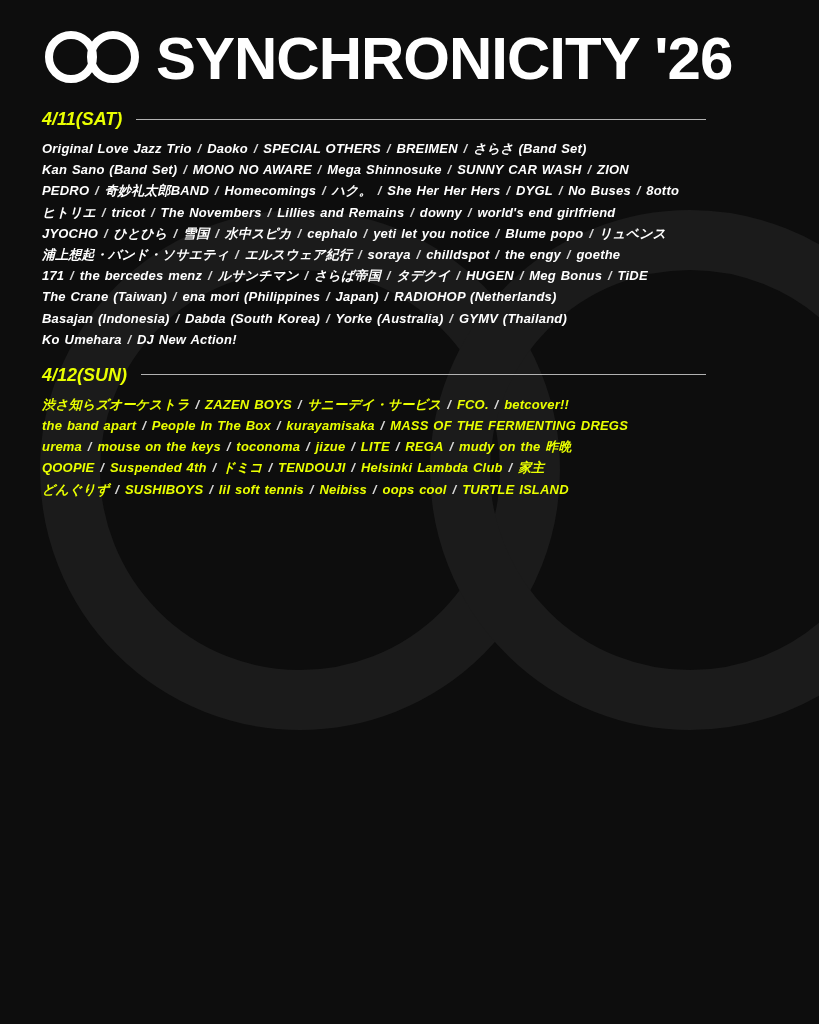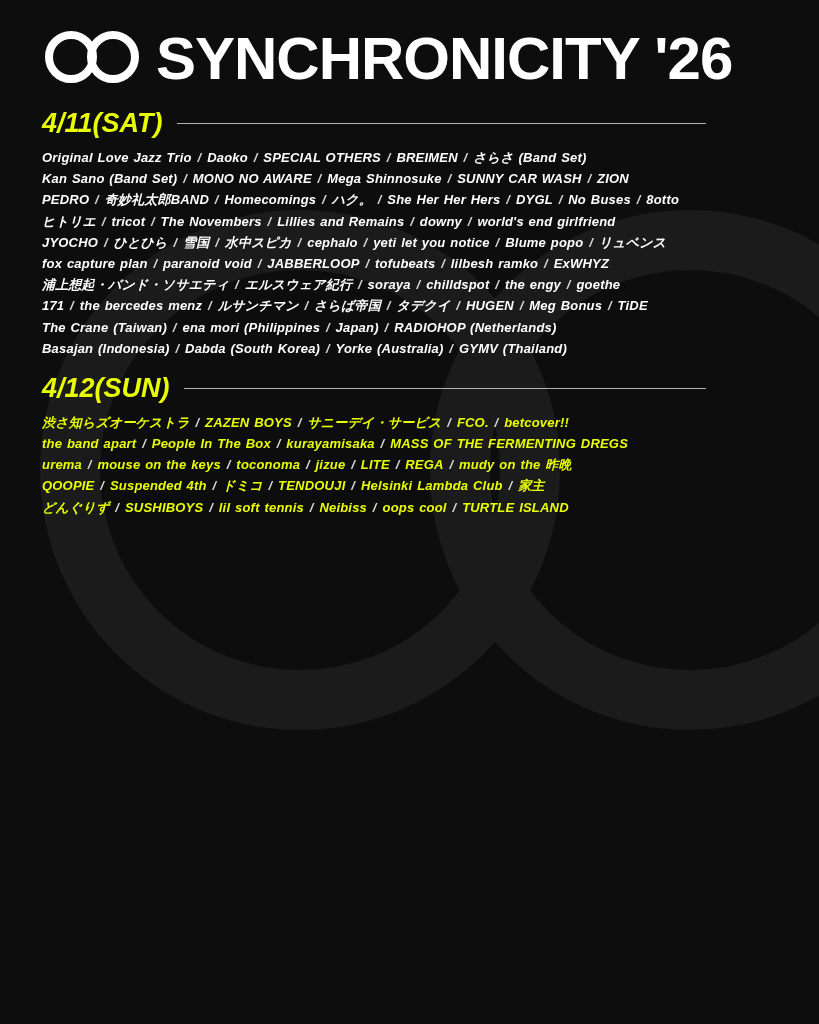--- a/index.html
+++ b/index.html
@@ -24,21 +24,21 @@
   .logo-text{
     font-weight:bold;font-size:60px;letter-spacing:-1px;line-height:1;
     white-space:nowrap;
     font-family:"Liberation Sans","DejaVu Sans",sans-serif;
   }
 
   
   .day-block{padding:0 20px;}
   .day-head{display:flex;align-items:center;gap:14px;margin-top:16px;margin-bottom:10px;}
   .day-label{
-    color:#e9ff00;font-weight:bold;font-style:italic;font-size:27px;line-height:1;
+    color:#e9ff00;font-weight:bold;font-style:italic;font-size:18px;line-height:1;
     white-space:nowrap;letter-spacing:0px;
   }
   .day-rule{flex:1 1 auto;height:1px;background:#cfcfcf;opacity:.85;}
 
   .lineup{
     font-style:italic;font-weight:bold;
     font-size:13px;line-height:1.63;
     letter-spacing:.2px;
     word-spacing:1px;
   }
@@ -76,25 +76,25 @@
     <div class="day-head">
       <span class="day-label">4/11(SAT)</span>
       <span class="day-rule"></span>
     </div>
     <div class="lineup" id="day1-lineup">
         <div><span>Original Love Jazz Trio</span><span class="sep"> / </span><span>Daoko</span><span class="sep"> / </span><span>SPECIAL OTHERS</span><span class="sep"> / </span><span>BREIMEN</span><span class="sep"> / </span><span>さらさ (Band Set)</span></div>
         <div><span>Kan Sano (Band Set)</span><span class="sep"> / </span><span>MONO NO AWARE</span><span class="sep"> / </span><span>Mega Shinnosuke</span><span class="sep"> / </span><span>SUNNY CAR WASH</span><span class="sep"> / </span><span>ZION</span></div>
         <div><span>PEDRO</span><span class="sep"> / </span><span>奇妙礼太郎BAND</span><span class="sep"> / </span><span>Homecomings</span><span class="sep"> / </span><span>ハク。</span><span class="sep"> / </span><span>She Her Her Hers</span><span class="sep"> / </span><span>DYGL</span><span class="sep"> / </span><span>No Buses</span><span class="sep"> / </span><span>8otto</span></div>
         <div><span>ヒトリエ</span><span class="sep"> / </span><span>tricot</span><span class="sep"> / </span><span>The Novembers</span><span class="sep"> / </span><span>Lillies and Remains</span><span class="sep"> / </span><span>downy</span><span class="sep"> / </span><span>world's end girlfriend</span></div>
         <div><span>JYOCHO</span><span class="sep"> / </span><span>ひとひら</span><span class="sep"> / </span><span>雪国</span><span class="sep"> / </span><span>水中スピカ</span><span class="sep"> / </span><span>cephalo</span><span class="sep"> / </span><span>yeti let you notice</span><span class="sep"> / </span><span>Blume popo</span><span class="sep"> / </span><span>リュベンス</span></div>
-        <div><span>fox capture plan</span><span class="sep"> / </span><span>paranoid void</span><span class="sep"> / </span><span>JABBERLOOP</span><span class="sep"> / </span><span>tofubeats</span><span class="sep"> / </span><span>lilbesh ramko</span><span class="sep"> / </span><span>ExWHYZ</span></div>
         <div><span>浦上想起・バンド・ソサエティ</span><span class="sep"> / </span><span>エルスウェア紀行</span><span class="sep"> / </span><span>soraya</span><span class="sep"> / </span><span>chilldspot</span><span class="sep"> / </span><span>the engy</span><span class="sep"> / </span><span>goethe</span></div>
         <div><span>171</span><span class="sep"> / </span><span>the bercedes menz</span><span class="sep"> / </span><span>ルサンチマン</span><span class="sep"> / </span><span>さらば帝国</span><span class="sep"> / </span><span>タデクイ</span><span class="sep"> / </span><span>HUGEN</span><span class="sep"> / </span><span>Meg Bonus</span><span class="sep"> / </span><span>TiDE</span></div>
         <div><span>The Crane (Taiwan)</span><span class="sep"> / </span><span>ena mori (Philippines</span><span class="sep"> / </span><span>Japan)</span><span class="sep"> / </span><span>RADIOHOP (Netherlands)</span></div>
         <div><span>Basajan (Indonesia)</span><span class="sep"> / </span><span>Dabda (South Korea)</span><span class="sep"> / </span><span>Yorke (Australia)</span><span class="sep"> / </span><span>GYMV (Thailand)</span></div>
+        <div><span>Ko Umehara</span><span class="sep"> / </span><span>DJ New Action!</span></div>
       </div>
   </div>
 
   <div class="day-block day2">
     <div class="day-head">
       <span class="day-label">4/12(SUN)</span>
       <span class="day-rule"></span>
     </div>
     <div class="lineup" id="day2-lineup">
         <div><span>渋さ知らズオーケストラ</span><span class="sep"> / </span><span>ZAZEN BOYS</span><span class="sep"> / </span><span>サニーデイ・サービス</span><span class="sep"> / </span><span>FCO.</span><span class="sep"> / </span><span>betcover!!</span></div>

